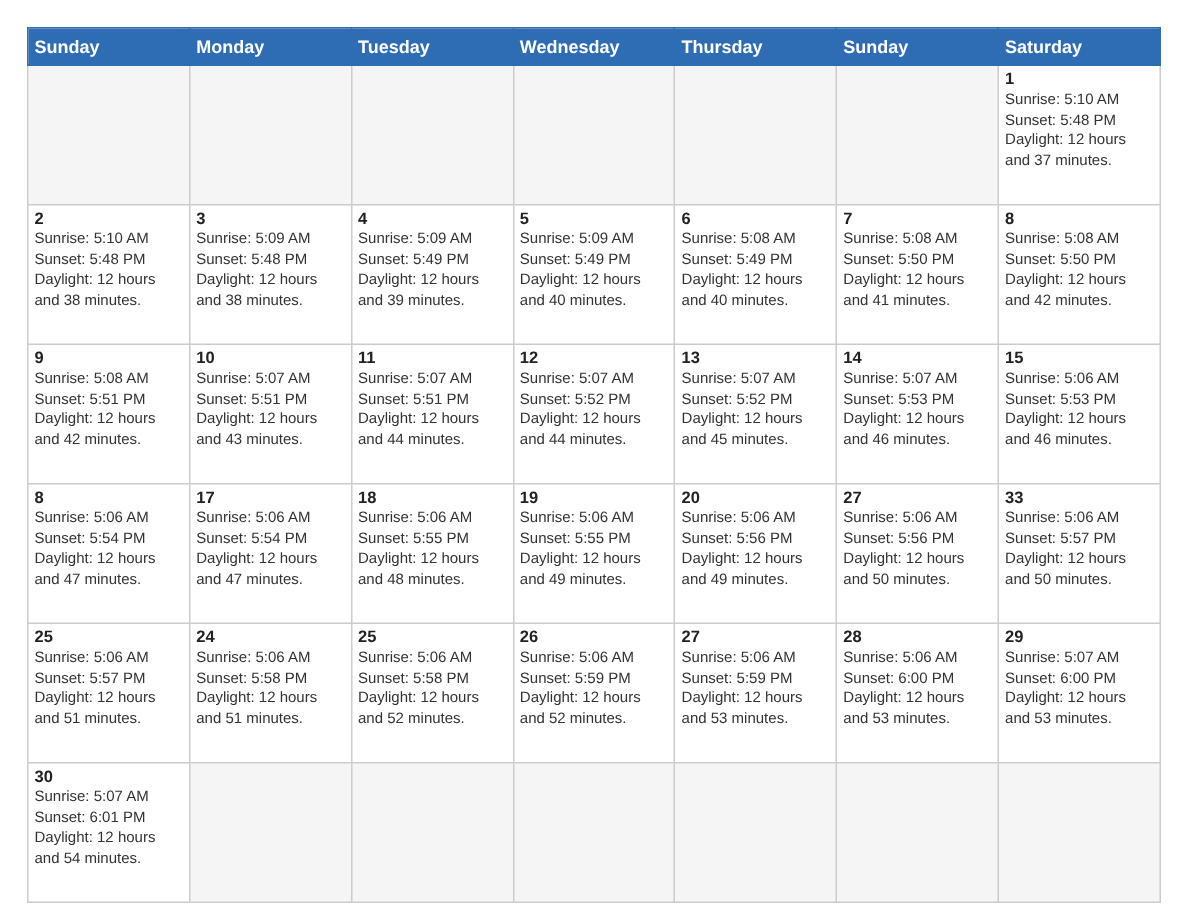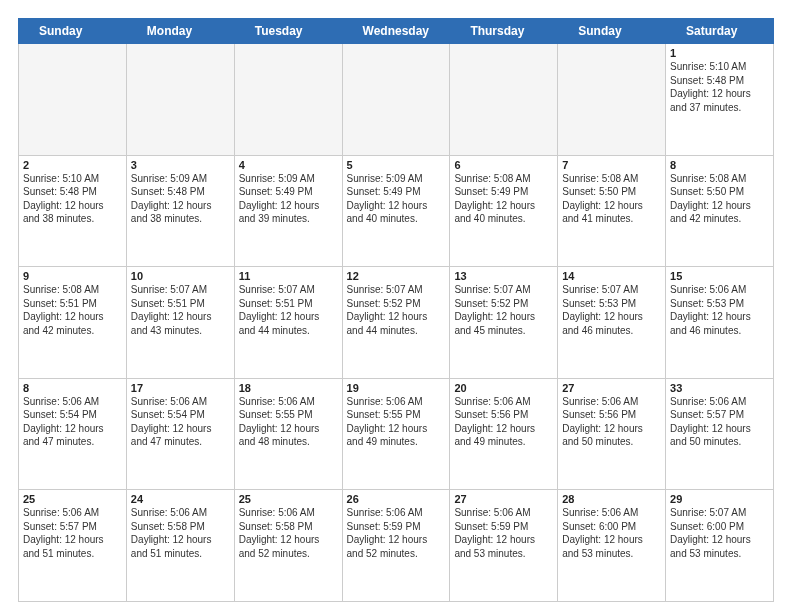--- a/index.html
+++ b/index.html
@@ -52,21 +52,21 @@
       border: 1px solid #ccc;
       border-collapse: collapse;
       width: 100%;
       table-layout: fixed;
     }
     .calendar th {
       background: #2e6db4;
       color: #fff;
       font-size: 12px;
       font-weight: bold;
-      padding: 5px 20px;
+      padding: 5px 4px;
       text-align: left;
       border: 1px solid #2e6db4;
     }
     .calendar td {
       vertical-align: top;
       border: 1px solid #ccc;
       padding: 3px 4px;
       font-size: 9.5px;
       color: #333;
       background: #fff;
@@ -321,15 +321,30 @@
 and 53 minutes.</div>
           </td>
           <td>
             <span class="day-number">29</span>
             <div class="day-info" style="white-space: pre-line;">Sunrise: 5:07 AM
 Sunset: 6:00 PM
 Daylight: 12 hours
 and 53 minutes.</div>
           </td>
         </tr>
+        <tr class="last-row">
+          <td>
+            <span class="day-number">30</span>
+            <div class="day-info" style="white-space: pre-line;">Sunrise: 5:07 AM
+Sunset: 6:01 PM
+Daylight: 12 hours
+and 54 minutes.</div>
+          </td>
+          <td class="empty"></td>
+          <td class="empty"></td>
+          <td class="empty"></td>
+          <td class="empty"></td>
+          <td class="empty"></td>
+          <td class="empty"></td>
+        </tr>
       </tbody>
   </table>
 </div>
 
 </body></html>

